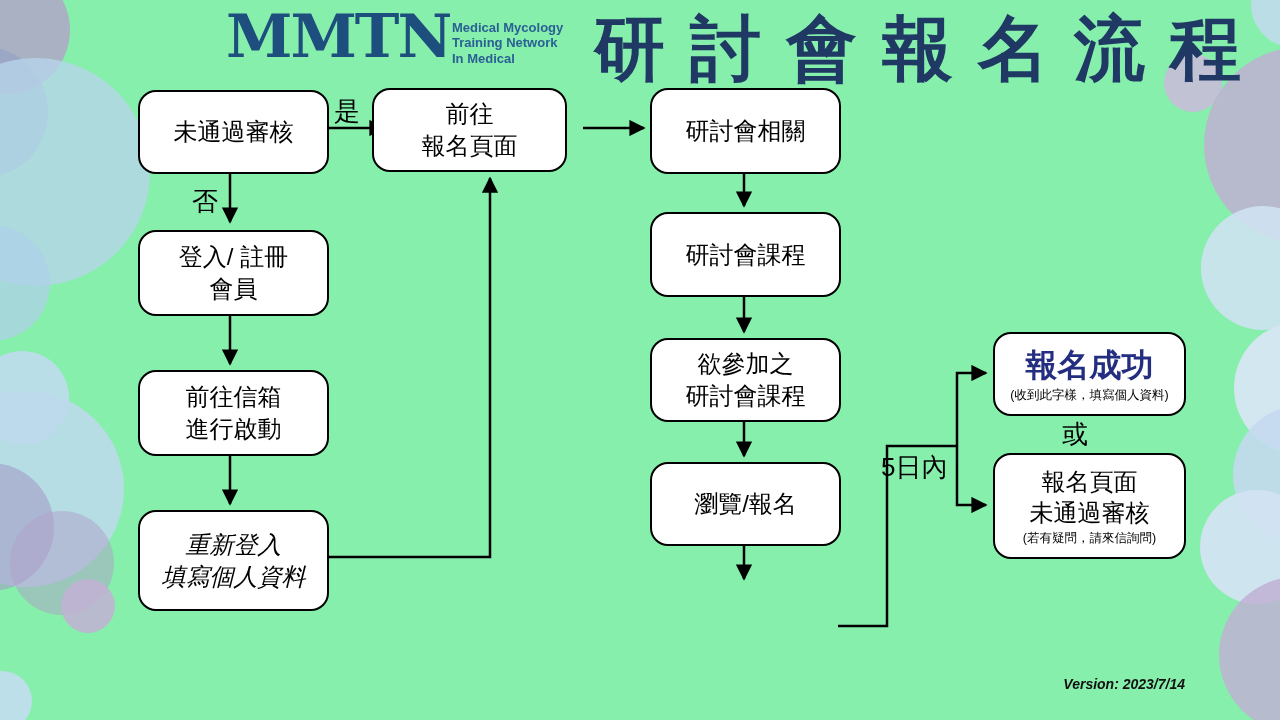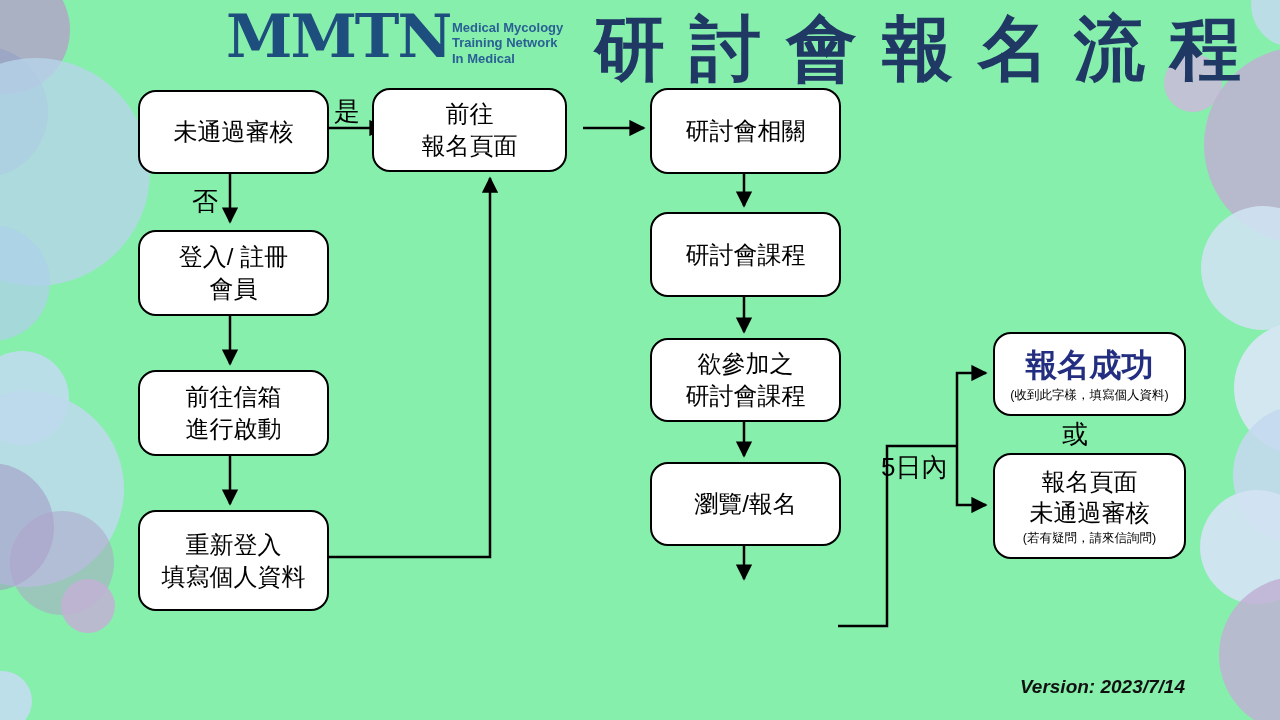--- a/index.html
+++ b/index.html
@@ -15,21 +15,21 @@
   .node .success-title{font-weight:bold;color:var(--success);font-size:32px;}
   .node .note{font-size:12.5px;color:#000;line-height:1.25;margin-top:2px;white-space:nowrap;}
   .lbl{position:absolute;z-index:2;font-size:26px;color:#000;}
   .logo-word{position:absolute;left:226px;top:6px;z-index:2;font-family:"DejaVu Serif","Liberation Serif",serif;
              font-weight:bold;font-size:60px;letter-spacing:-2px;color:var(--logo);line-height:1;}
   .logo-sub{position:absolute;left:452px;top:20px;z-index:2;font-size:13px;font-weight:bold;
             color:#2a6094;line-height:1.18;}
   .page-title{position:absolute;left:594px;top:2px;z-index:2;font-size:71px;font-weight:bold;
               letter-spacing:25px;color:var(--navy);white-space:nowrap;}
   .version{position:absolute;left:1015px;top:676px;width:170px;z-index:2;text-align:right;
-           font-style:italic;font-weight:bold;font-size:19px;color:#111;}
+           font-style:italic;font-weight:bold;font-size:14px;color:#111;}
 </style>
 </head>
 <body>
 
 <div id="slide" style="--navy: #1f3864; --logo: #1e4e7e; --success: #232e80; --red: #e0231c;">
 
   <div>
     <div class="bgc" style="left:-58px;top:-34px;width:128px;height:128px;background:#b2a1c9;opacity:.8;"></div>
     <div class="bgc" style="left:-84px;top:46px;width:132px;height:132px;background:#93a0c6;opacity:.6;"></div>
     <div class="bgc" style="left:-78px;top:58px;width:228px;height:228px;background:#b7d4ea;opacity:.8;"></div>
@@ -88,21 +88,21 @@
   <div class="node" style="left:138px;top:230px;width:187px;height:82px;justify-content:center;">
     <div>登入/ 註冊</div>
     <div>會員</div>
   </div>
 
   <div class="node" style="left:138px;top:370px;width:187px;height:82px;align-items:center;">
     <div>前往信箱</div>
     <div>進行啟動</div>
   </div>
 
-  <div class="node" style="left:138px;top:510px;width:187px;height:97px;">
+  <div class="node" style="left:138px;top:510px;width:187px;height:97px;font-style:italic;">
     <div>重新登入</div>
     <div>填寫個人資料</div>
   </div>
 
   <div class="node" style="left:372px;top:88px;width:191px;height:80px;">
     <div>前往</div>
     <div>報名頁面</div>
   </div>
 
   <div class="node" style="left:650px;top:88px;width:187px;height:82px;">

